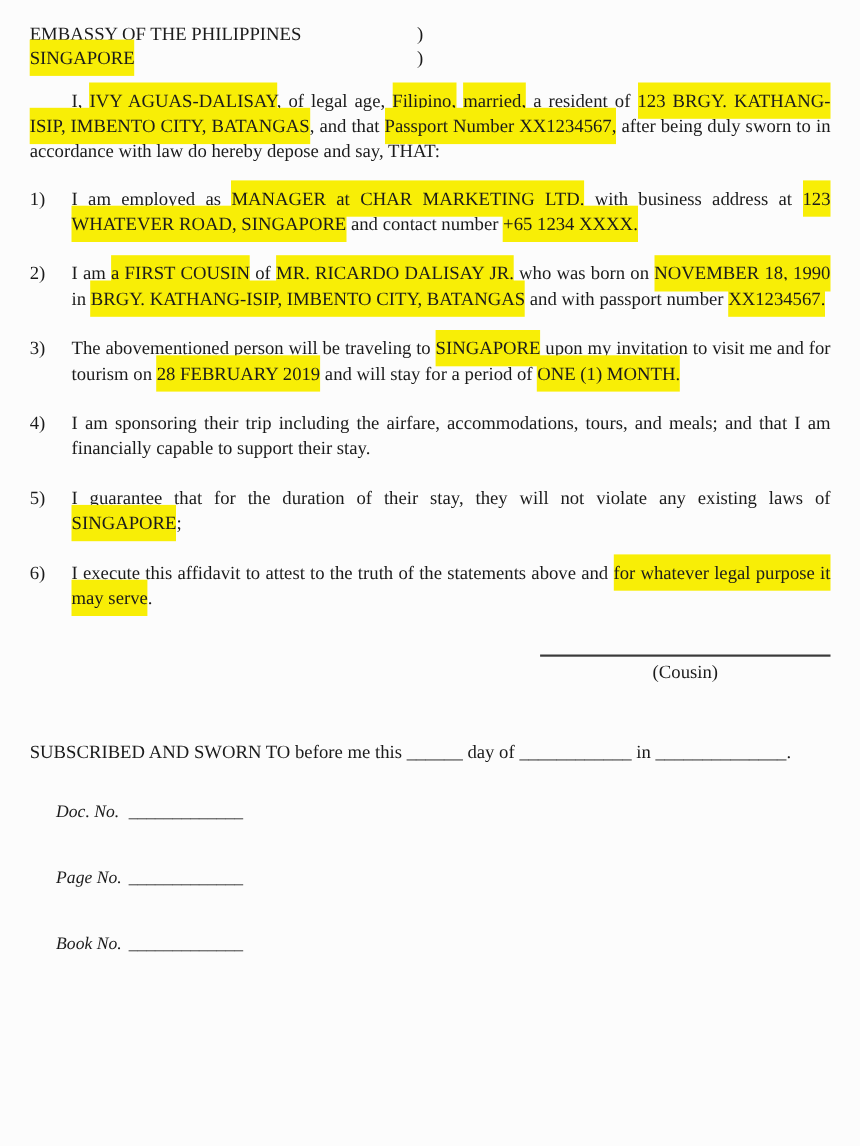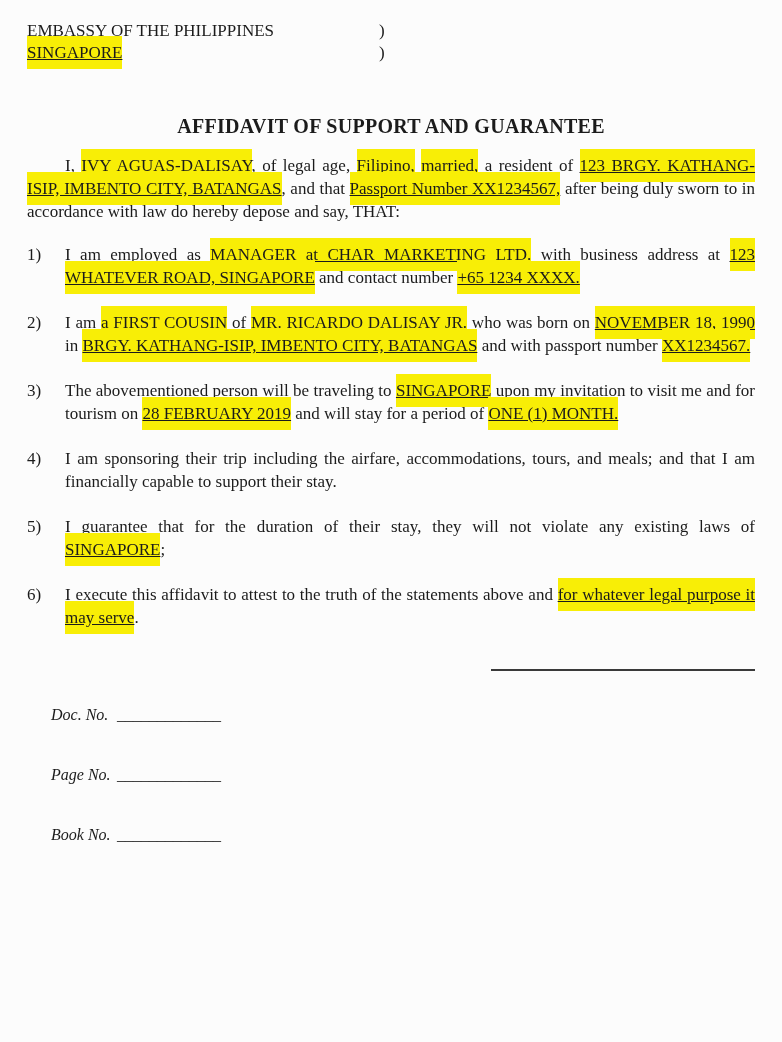--- a/index.html
+++ b/index.html
@@ -14,21 +14,20 @@
     color: var(--text-col, #1b1b1b);
     padding: 20px 27px 0 27px;
     font-size: 17px;
     overflow: hidden;
     position: relative;
   }
   mark {
     background: var(--hl, #f8ee06);
     color: inherit;
     padding: 7px 0;
-    text-decoration: underline;
   }
   sup { font-size: 0.62em; vertical-align: super; line-height: 0; }
 
   
   .cap-row { display: flex; line-height: 22px; white-space: pre; }
   .cap-left { flex: 0 0 352px; }
   .cap-right { flex: 1 1 auto; }
 
   
   .doc-title {
@@ -89,21 +88,20 @@
       <span class="cap-right">)</span>
     </div>
     <div class="cap-row">
     </div>
     <div class="cap-row">
       <span class="cap-left"><mark>SINGAPORE</mark></span>
       <span class="cap-right">)</span>
     </div>
   </header>
 
-  <h1 class="doc-title">AFFIDAVIT OF SUPPORT AND GUARANTEE</h1>
 
   <p class="intro"><span>I, </span><mark>IVY AGUAS-DALISAY</mark><span>, of legal age, </span><mark>Filipino,</mark><span> </span><mark>married,</mark><span> a resident of </span><mark>123 BRGY. KATHANG-ISIP, IMBENTO CITY, BATANGAS</mark><span>, and that </span><mark>Passport Number XX1234567,</mark><span> after being duly sworn to in accordance with law do hereby depose and say, THAT:</span></p>
 
   <div class="items">
     <div class="item">
       <span class="item-num">1)</span>
       <div class="item-text"><span>I am employed as </span><mark>MANAGER at CHAR MARKETING LTD.</mark><span> with business address at </span><mark>123 WHATEVER ROAD, SINGAPORE</mark><span> and contact number </span><mark>+65 1234 XXXX.</mark></div>
     </div>
     <div class="item">
       <span class="item-num">2)</span>
@@ -123,22 +121,24 @@
     </div>
     <div class="item">
       <span class="item-num">6)</span>
       <div class="item-text"><span>I execute this affidavit to attest to the truth of the statements above and </span><mark>for whatever legal purpose it may serve</mark><span>.</span></div>
     </div>
   </div>
 
 
   <div class="sig-block">
     <div class="sig-line"></div>
+    <div>(Cousin)</div>
   </div>
 
+  <p class="subscribed"><span>SUBSCRIBED AND SWORN TO before me this </span><span>______</span><span> day of </span><span>____________</span><span> in </span><span>______________</span><span>.</span></p>
 
   <div class="registry">
     <div class="reg-row">
       <span class="reg-label">Doc. No.</span><span class="reg-blank">_____________</span>
     </div>
     <div class="reg-row">
       <span class="reg-label">Page No.</span><span class="reg-blank">_____________</span>
     </div>
     <div class="reg-row">
       <span class="reg-label">Book No.</span><span class="reg-blank">_____________</span>

